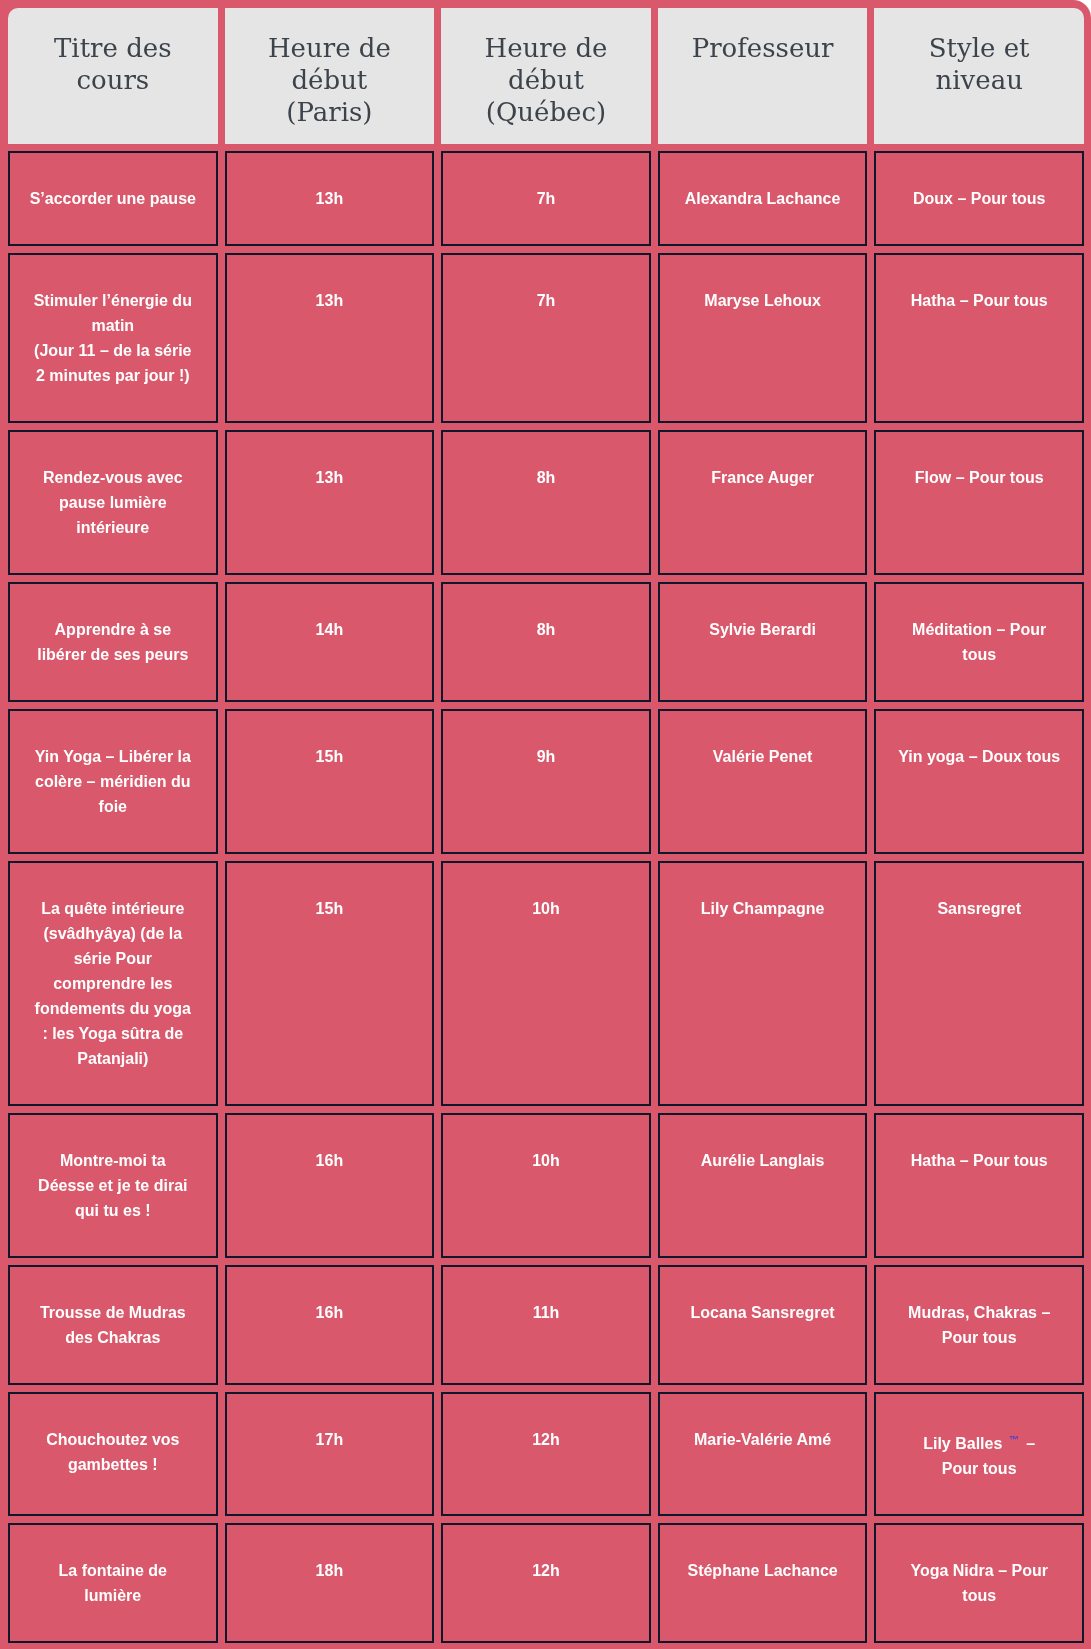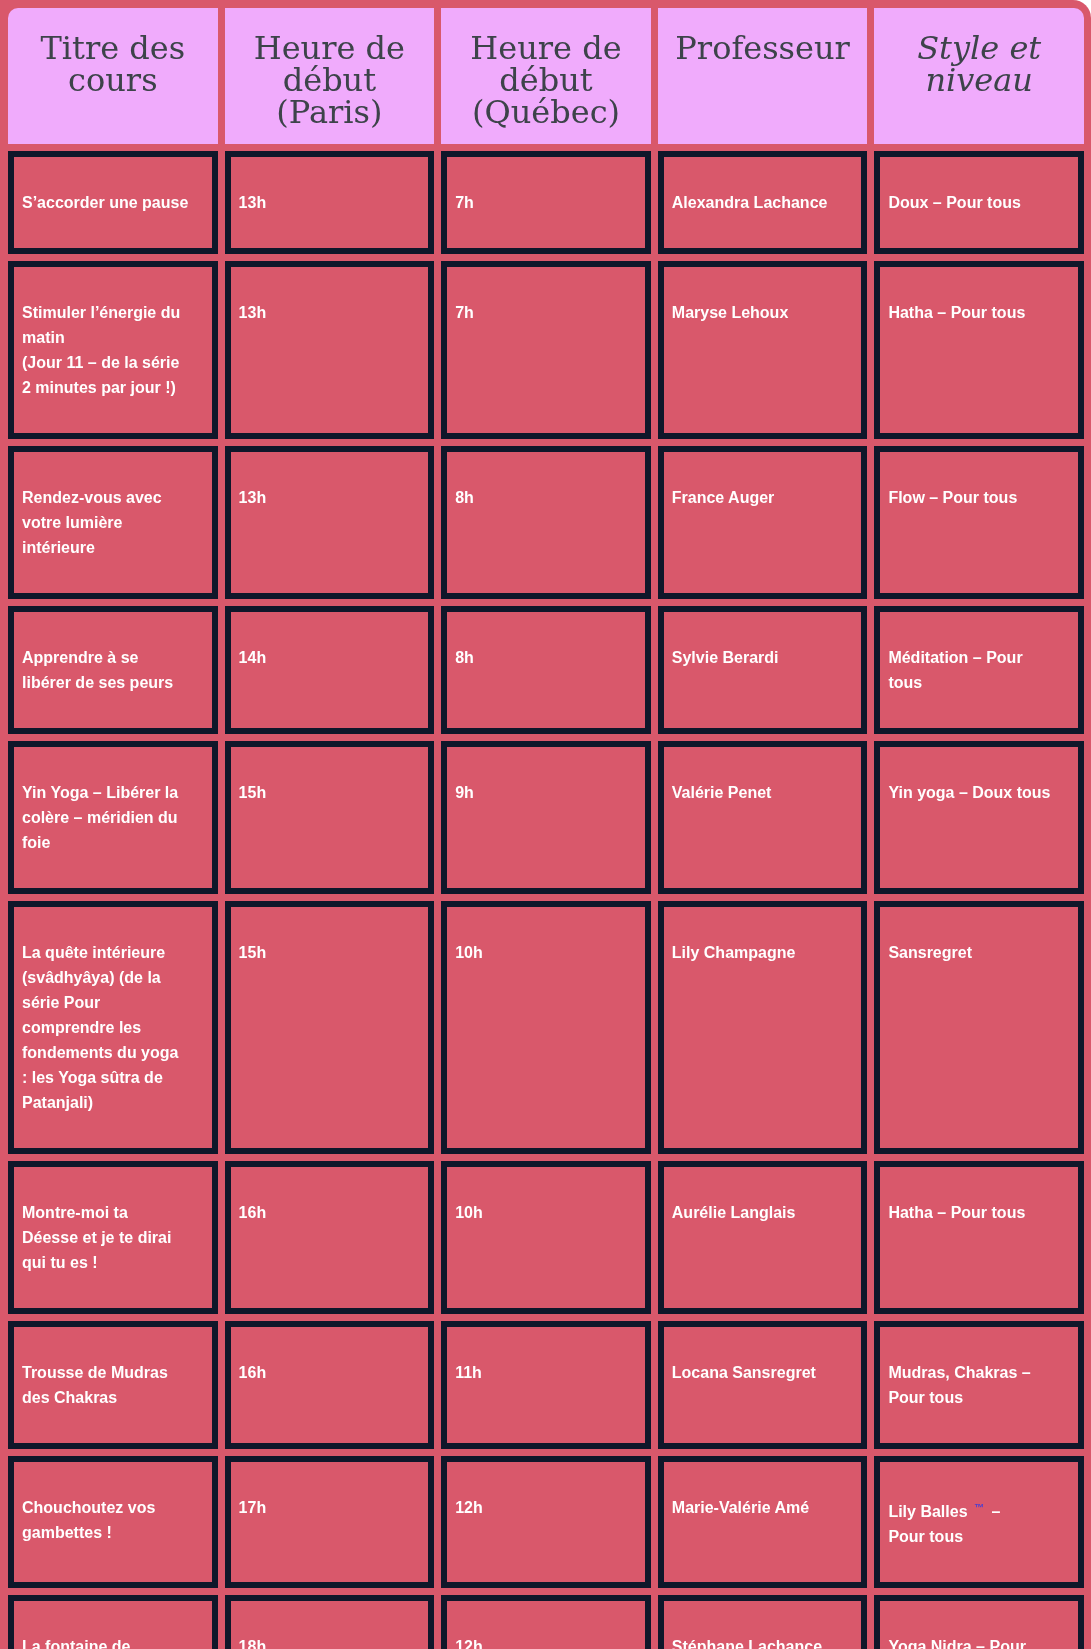--- a/index.html
+++ b/index.html
@@ -18,39 +18,39 @@
     border-top-right-radius: 18px;
     padding: 8px 7px 9px 8px;
     display: grid;
     grid-template-columns: repeat(5, 1fr);
     gap: 7px;
   }
   .row { display: contents; }
 
   .hcell {
     box-sizing: border-box;
-    background: #f0abfc;
+    background: #e5e5e5;
     min-height: 112px;
     padding: 24px 12px 16px;
     text-align: center;
     font-family: "DejaVu Serif", "Liberation Serif", serif;
-    font-size: 32px;
+    font-size: 26px;
     line-height: 32px;
     color: #3d434a;
     white-space: pre-line;
   }
   .hcell.first { border-top-left-radius: 10px; }
-  .hcell.last  { border-top-right-radius: 10px; font-style: italic; }
+  .hcell.last  { border-top-right-radius: 10px; }
 
   .cell {
     box-sizing: border-box;
     background: #d9586b;
-    border: 6px solid #0f172a;
+    border: 2px solid #0f172a;
     padding: 33px 8px;
-    text-align: left;
+    text-align: center;
     color: #ffffff;
     font-weight: bold;
     font-size: 16px;
     line-height: 25px;
     white-space: pre-line;
   }
   .cell sup.tm {
     color: #4c3fd0;
     font-size: 10px;
     font-weight: bold;
@@ -90,21 +90,21 @@
 (Jour 11 – de la série
 2 minutes par jour !)</div>
       <div class="cell">13h</div>
       <div class="cell">7h</div>
       <div class="cell">Maryse Lehoux</div>
       <div class="cell">Hatha – Pour tous</div>
     </div>
 
     <div class="row">
       <div class="cell">Rendez-vous avec
-votre lumière
+pause lumière
 intérieure</div>
       <div class="cell">13h</div>
       <div class="cell">8h</div>
       <div class="cell">France Auger</div>
       <div class="cell">Flow – Pour tous</div>
     </div>
 
     <div class="row">
       <div class="cell">Apprendre à se
 libérer de ses peurs</div>

